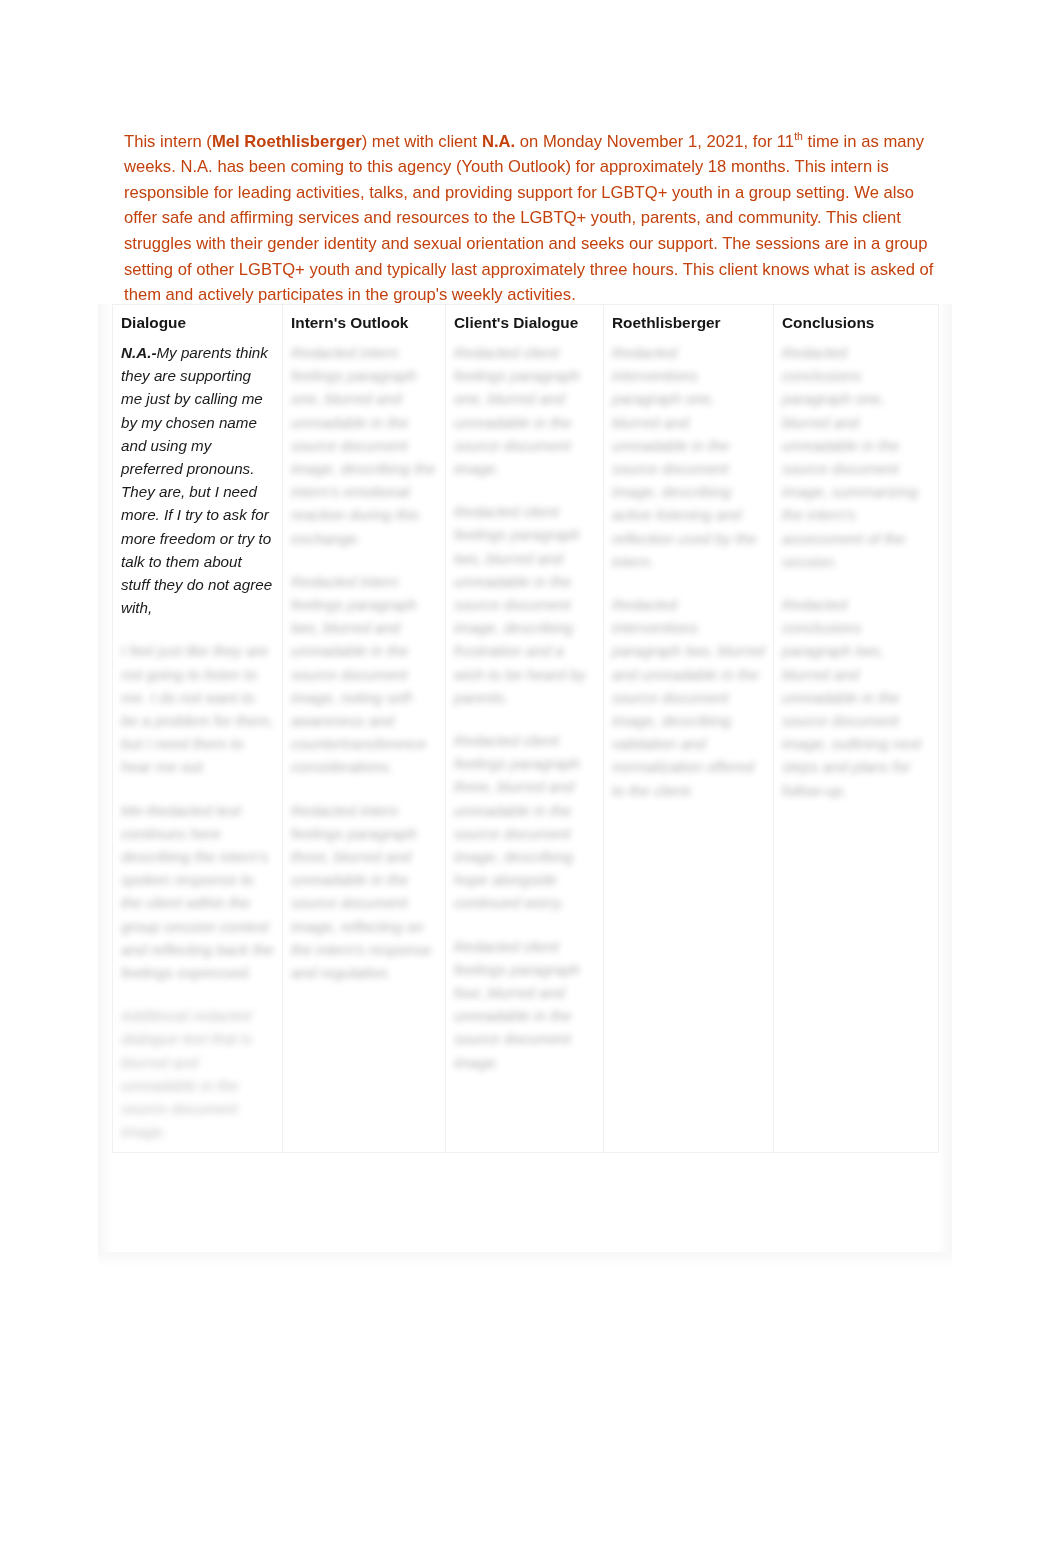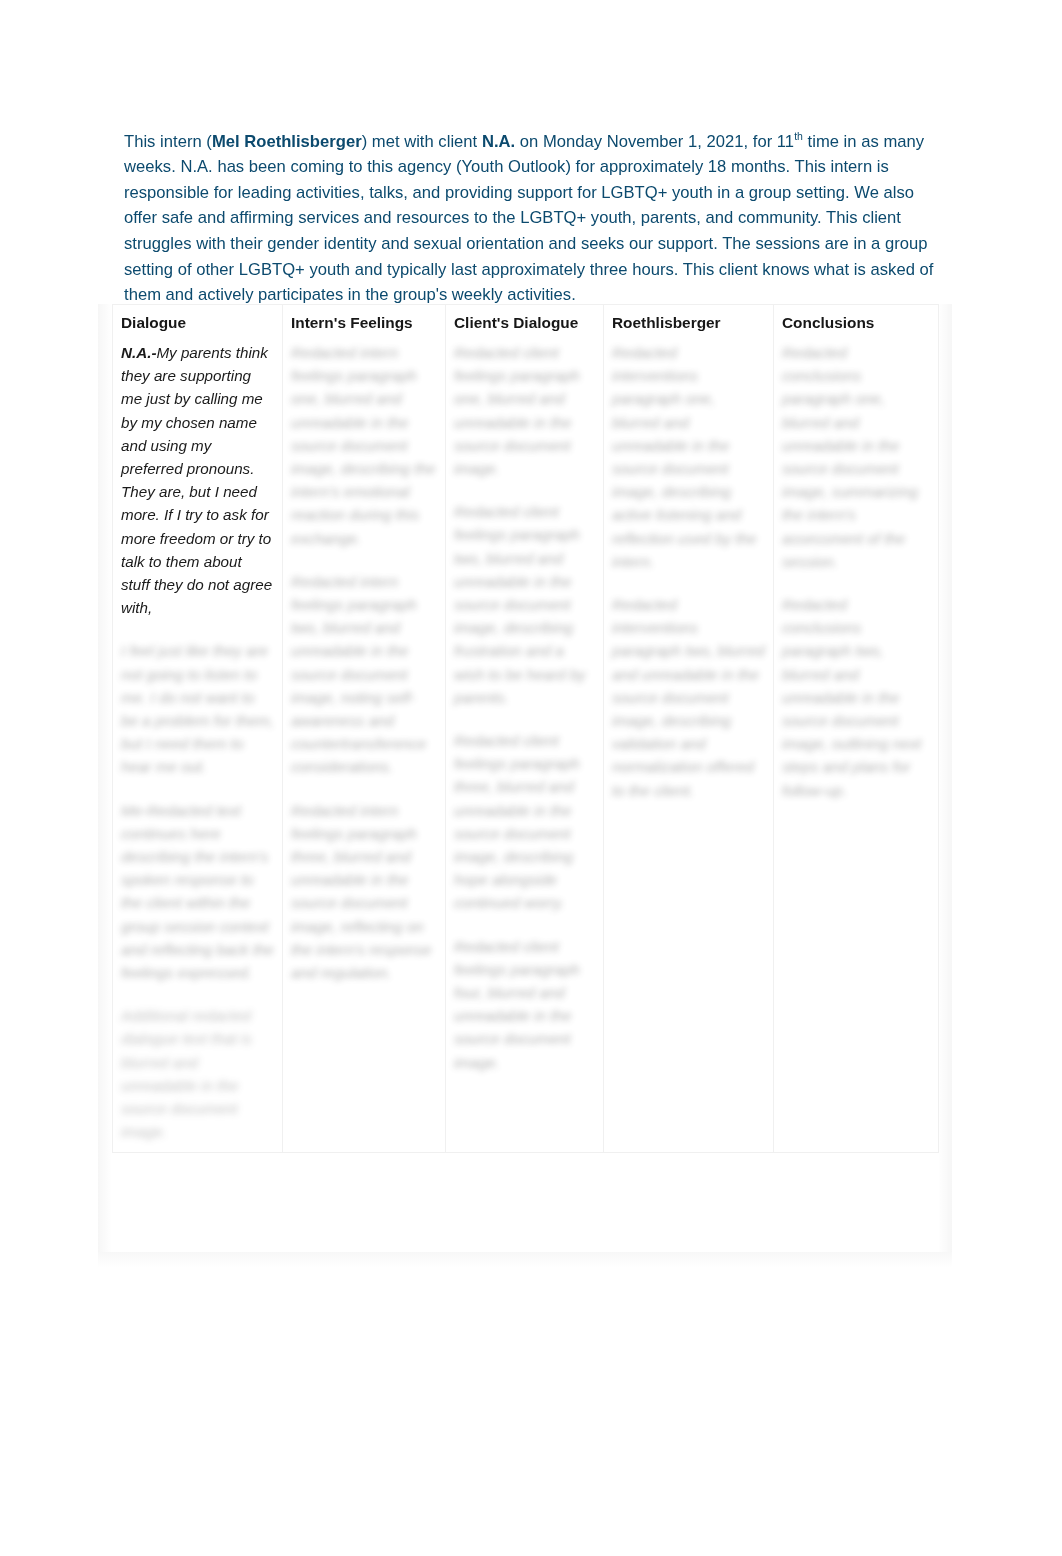--- a/index.html
+++ b/index.html
@@ -19,21 +19,21 @@
   .doc-body {
     position: absolute;
     left: 124px;
     top: 112px;
     width: 816px;
   }
   .intro {
     font-size: 16.6px;
     line-height: 25.6px;
     text-align: left;
-    color: #0c4a6e;
+    color: #c2410c;
     letter-spacing: 0.02px;
   }
   .intro b { font-weight: 700; }
   .intro sup {
     font-size: 10.5px;
     vertical-align: super;
     line-height: 0;
   }
 
   
@@ -128,21 +128,21 @@
       <colgroup>
         <col class="c1">
           <col class="c2">
           <col class="c3">
           <col class="c4">
           <col class="c5">
       </colgroup>
       <thead>
         <tr>
           <th>Dialogue</th>
-          <th>Intern's Feelings</th>
+          <th>Intern's Outlook</th>
           <th>Client's Dialogue</th>
           <th>Roethlisberger</th>
           <th>Conclusions</th>
         </tr>
       </thead>
       <tbody>
         <tr>
 
           <td>
             <p class="cell-p"><b>N.A.-</b><span>My parents think they are supporting me just by calling me by my chosen name and using my preferred pronouns. They are, but I need more. If I try to ask for more freedom or try to talk to them about stuff they do not agree with,</span></p>

